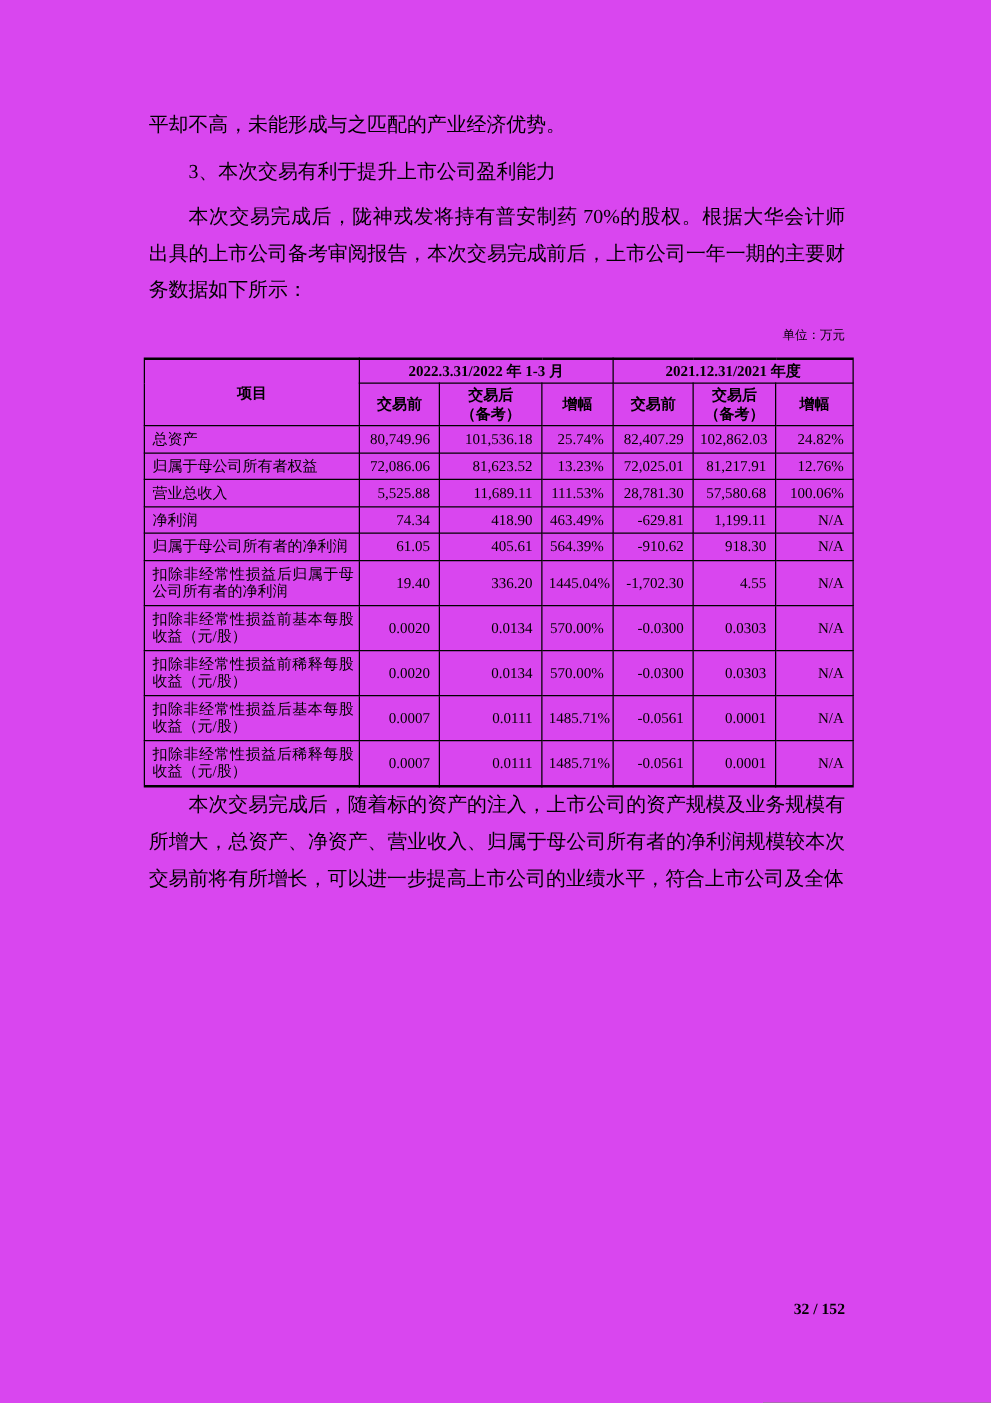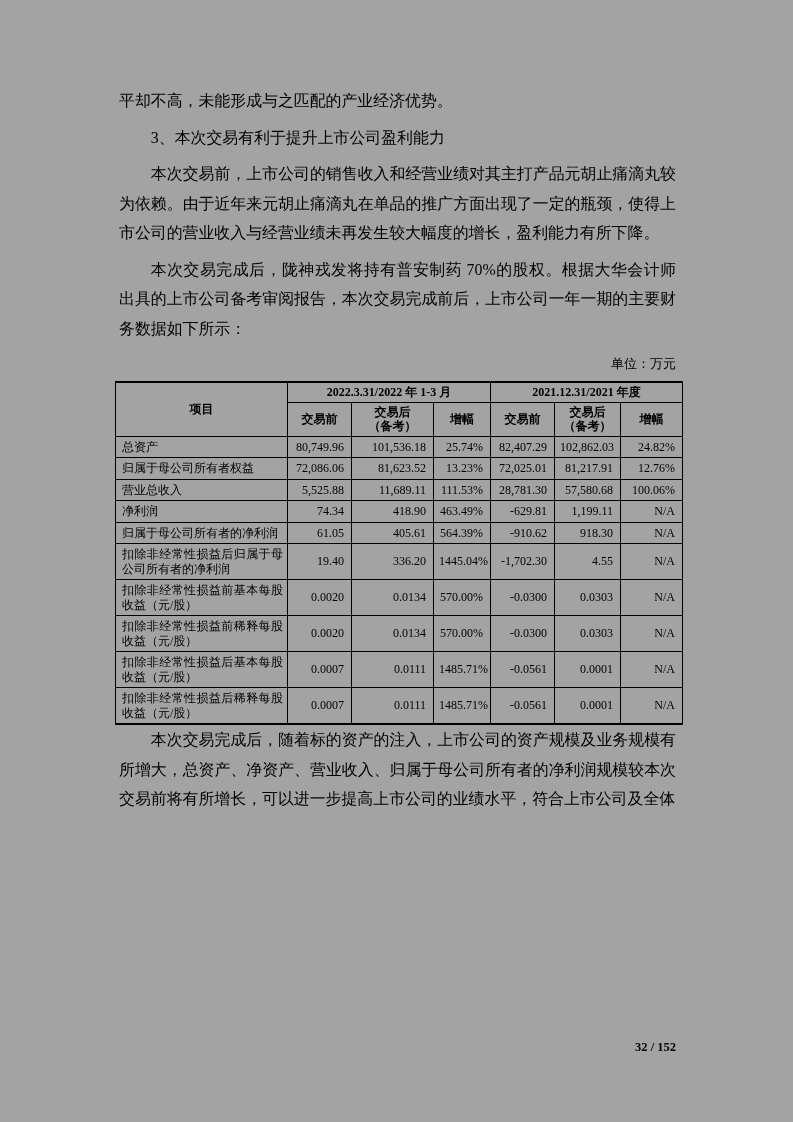--- a/index.html
+++ b/index.html
@@ -1,19 +1,19 @@
 <!DOCTYPE html>
 <html><head>
 <meta charset="utf-8">
 <style>
   html,body{margin:0;padding:0;background:#888;}
   .page{
     position:relative;
     width:793px;height:1122px;
-    background:#a3a3a3;
+    background:#d946ef;
     font-family:"Liberation Serif","DejaVu Serif",serif;
     color:#000;
     overflow:hidden;
   }
   .content{
     position:absolute;
     left:119px;top:86px;
     width:557px;
   }
   p.para{
@@ -23,21 +23,21 @@
     text-indent:2em;
     margin:0 0 7px 0;
     word-break:break-all;
   }
   p.no-indent{text-indent:0;}
   p.heading{text-align:left;}
   .unit-line{
     margin-top:12px;
     margin-bottom:8px;
     text-align:right;
-    font-size:13px;
+    font-size:10px;
     line-height:18px;
   }
   table.fin{
     width:567px;
     margin-left:-4px;
     border-collapse:collapse;
     table-layout:fixed;
     border-top:2.5px solid #000;
     border-bottom:2.5px solid #000;
     font-size:12px;
@@ -77,21 +77,20 @@
 <body>
 
 <div class="page">
   <div class="content">
 
     <p class="para no-indent">平却不高，未能形成与之匹配的产业经济优势。</p>
 
 
     <p class="para heading">3、本次交易有利于提升上市公司盈利能力</p>
 
-    <p class="para">本次交易前，上市公司的销售收入和经营业绩对其主打产品元胡止痛滴丸较为依赖。由于近年来元胡止痛滴丸在单品的推广方面出现了一定的瓶颈，使得上市公司的营业收入与经营业绩未再发生较大幅度的增长，盈利能力有所下降。</p>
 
     <p class="para">本次交易完成后，陇神戎发将持有普安制药 70%的股权。根据大华会计师出具的上市公司备考审阅报告，本次交易完成前后，上市公司一年一期的主要财务数据如下所示：</p>
 
     <div class="unit-line">单位：万元</div>
 
     <table class="fin">
       <colgroup>
         <col style="width:172px">
         <col style="width:64px">
         <col style="width:82px">

